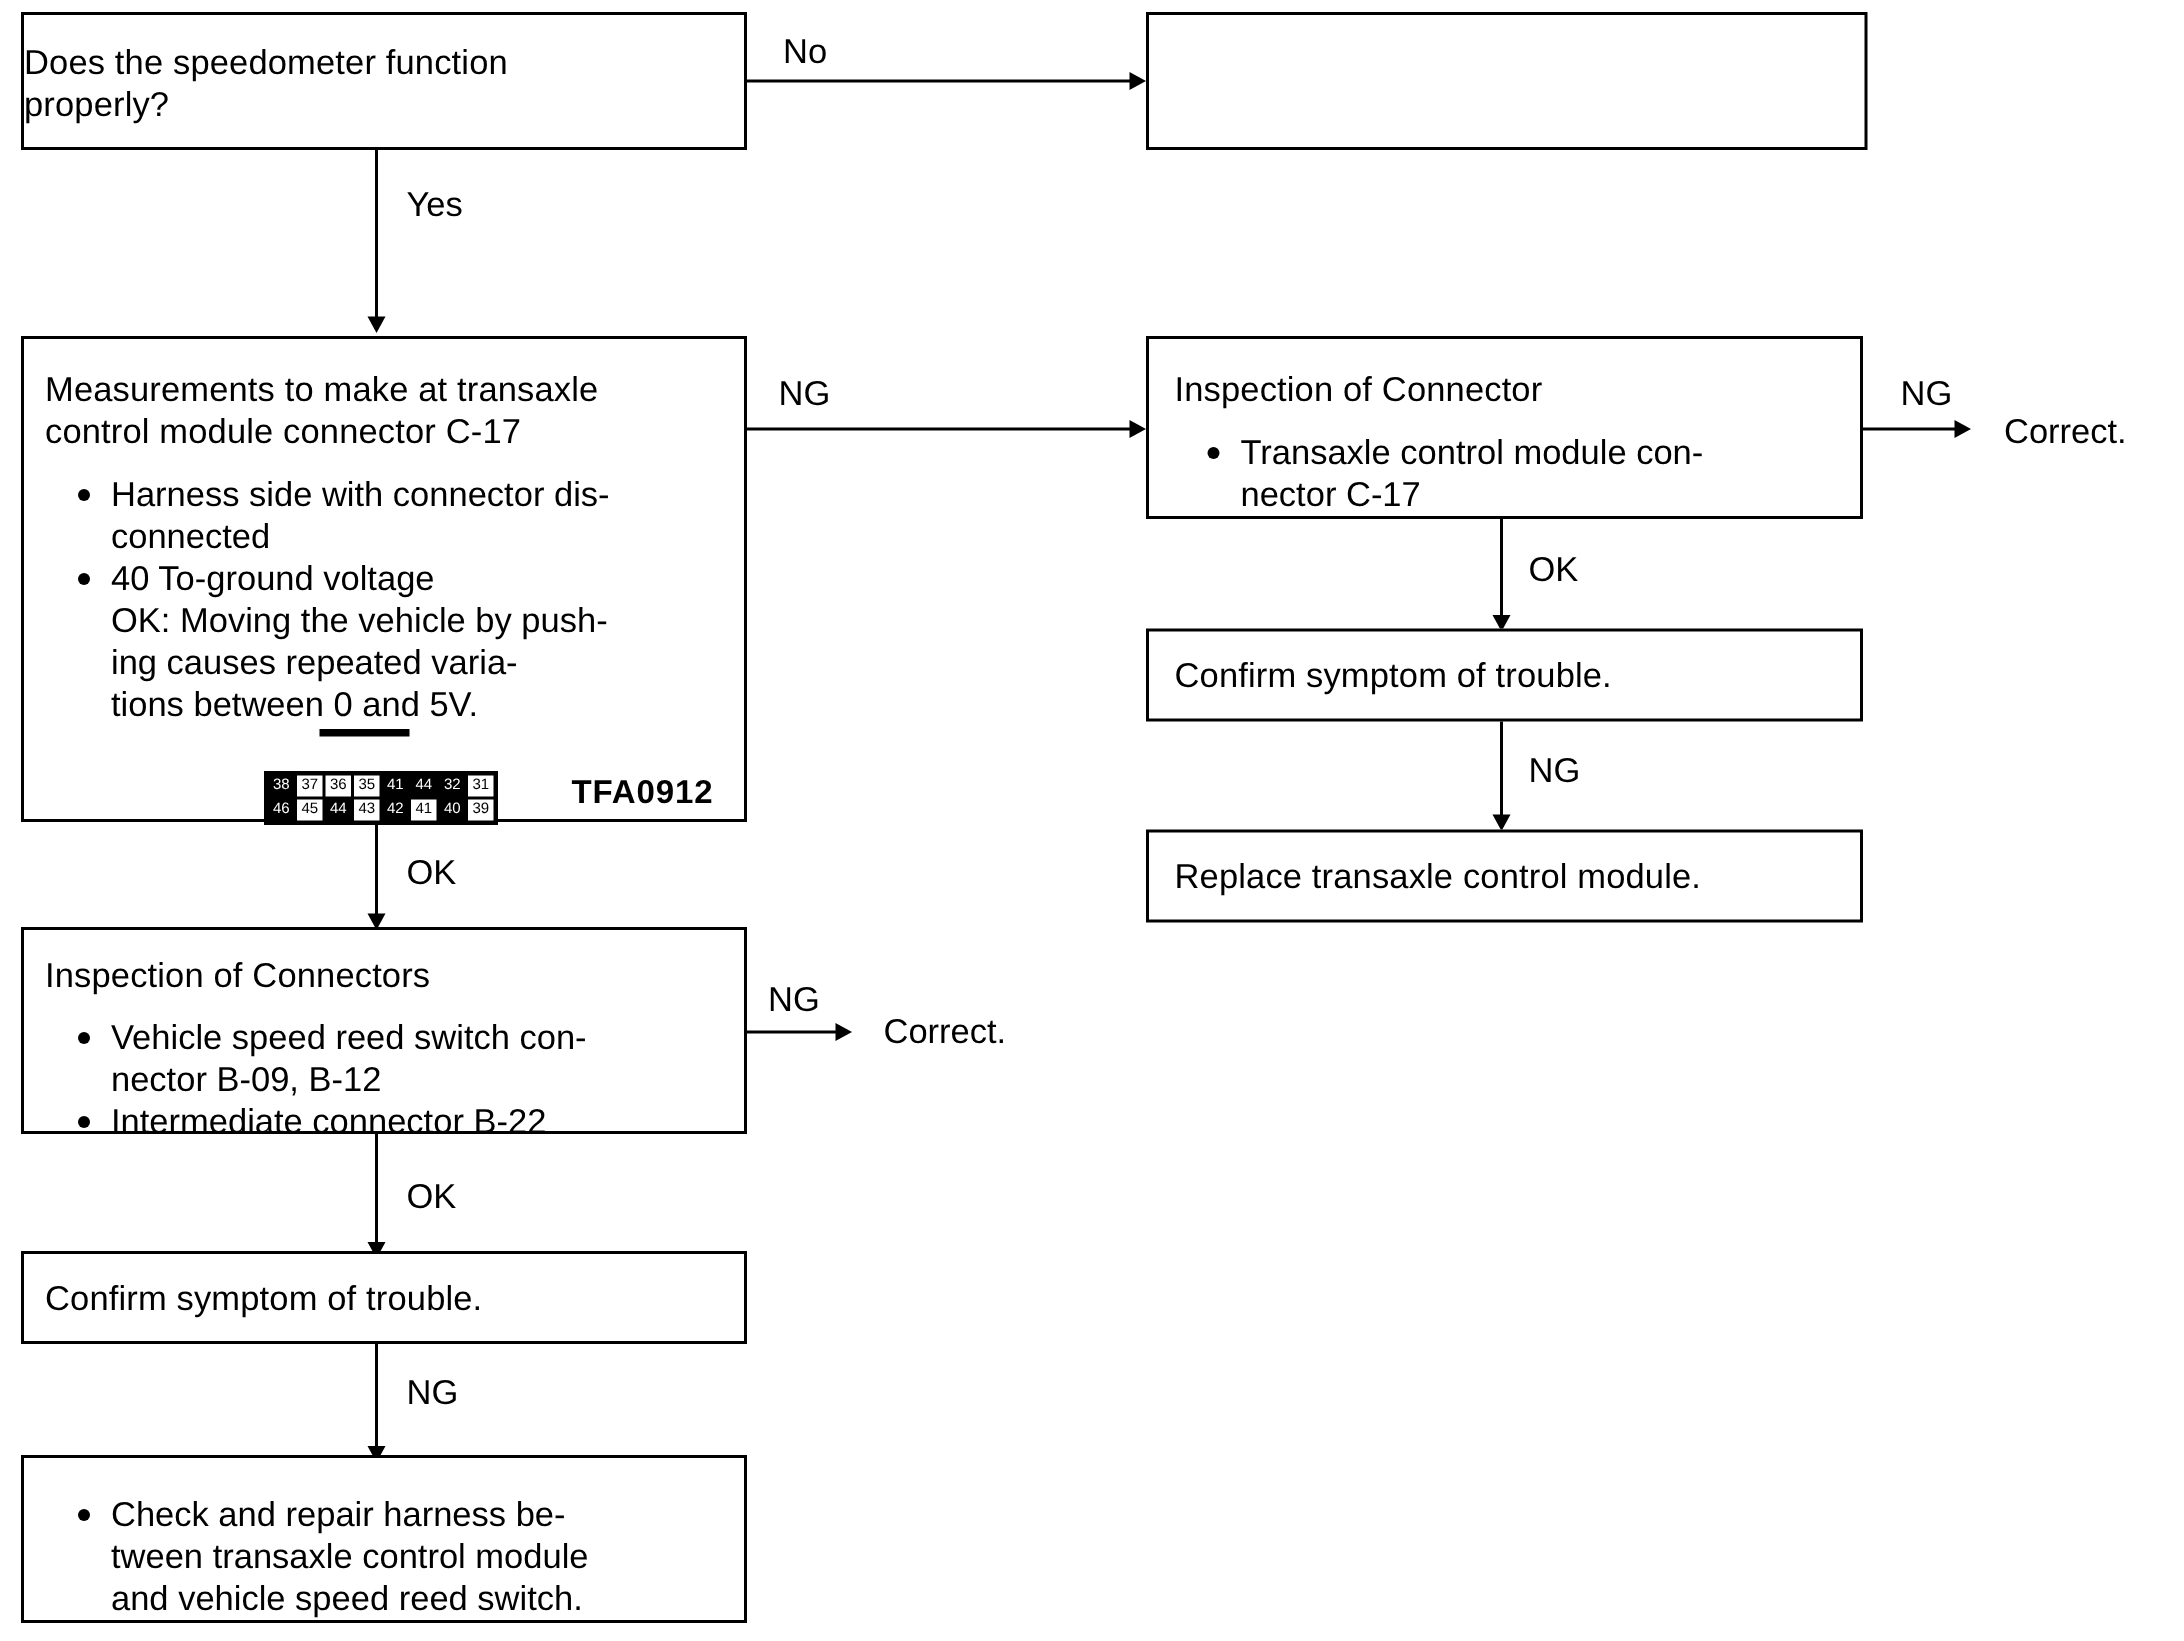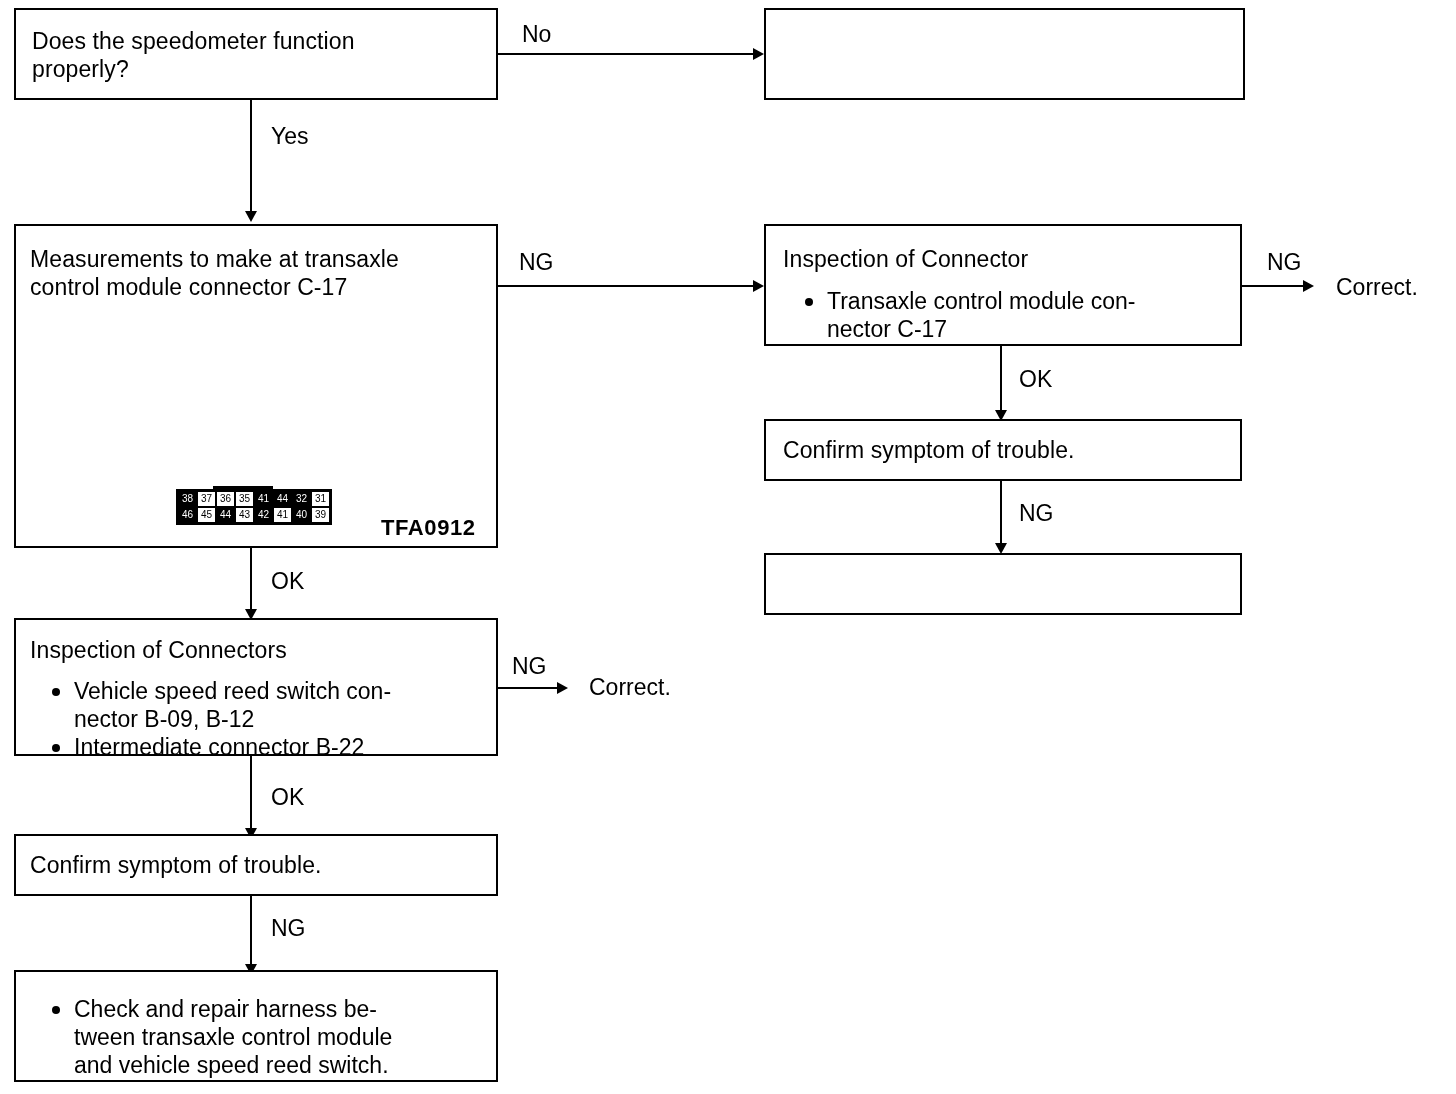--- a/index.html
+++ b/index.html
@@ -130,39 +130,47 @@
     background: #000000;
     color: #ffffff;
   }
 </style>
 </head>
 <body>
 
 <div id="page">
 
   <div class="box" style="left:14px; top:8px; width:484px; height:92px;"></div>
-  <div class="box-text" style="left:32px; top:27px; width:450px;">Does the speedometer function
+  <div class="box-text" style="left:16px; top:27px; width:450px;">Does the speedometer function
 properly?</div>
 
   <div class="hline" style="left:498px; top:53px; width:258px;"></div>
   <div class="arrow-right" style="left:753px; top:48px;"></div>
   <div class="edge-label" style="left:522px; top:22px;">No</div>
 
   <div class="box" style="left:764px; top:8px; width:481px; height:92px;"></div>
 
   <div class="vline" style="left:250px; top:100px; height:112px;"></div>
   <div class="arrow-down" style="left:245px; top:211px;"></div>
   <div class="edge-label" style="left:271px; top:124px;">Yes</div>
 
   <div class="box" style="left:14px; top:224px; width:484px; height:324px;"></div>
   <div class="box-text" style="left:30px; top:245px; width:460px;">Measurements to make at transaxle
 control module connector C-17</div>
+  <ul class="bullet-list" style="left:30px; top:303px; width:460px;">
+    <li>Harness side with connector dis-
+connected</li>
+    <li>40 To-ground voltage</li>
+    <li class="nobullet">OK: Moving the vehicle by push-
+      ing causes repeated varia-
+      tions between 0 and 5V.</li>
+  </ul>
 
   <div class="conn-tab" style="left:213px; top:486px; width:60px; height:5px;"></div>
-  <div class="connector" style="left:176px; top:489px;">
+  <div class="connector" style="left:176px; top:514px;">
     <div class="conn-row" id="conn-top">
         <div class="conn-cell hl">38</div>
         <div class="conn-cell">37</div>
         <div class="conn-cell">36</div>
         <div class="conn-cell">35</div>
         <div class="conn-cell hl">41</div>
         <div class="conn-cell hl">44</div>
         <div class="conn-cell hl">32</div>
         <div class="conn-cell">31</div>
       </div>
@@ -200,20 +208,21 @@
   <div class="edge-label" style="left:1019px; top:367px;">OK</div>
 
   <div class="box" style="left:764px; top:419px; width:478px; height:62px;"></div>
   <div class="box-text" style="left:783px; top:436px; width:450px;">Confirm symptom of trouble.</div>
 
   <div class="vline" style="left:1000px; top:481px; height:66px;"></div>
   <div class="arrow-down" style="left:995px; top:543px;"></div>
   <div class="edge-label" style="left:1019px; top:501px;">NG</div>
 
   <div class="box" style="left:764px; top:553px; width:478px; height:62px;"></div>
+  <div class="box-text" style="left:783px; top:570px; width:450px;">Replace transaxle control module.</div>
 
   <div class="vline" style="left:250px; top:548px; height:64px;"></div>
   <div class="arrow-down" style="left:245px; top:609px;"></div>
   <div class="edge-label" style="left:271px; top:569px;">OK</div>
 
   <div class="box" style="left:14px; top:618px; width:484px; height:138px;"></div>
   <div class="box-text" style="left:30px; top:636px; width:460px;">Inspection of Connectors</div>
   <ul class="bullet-list" style="left:30px; top:665px; width:460px;">
     <li>Vehicle speed reed switch con-
 nector B-09, B-12</li>

